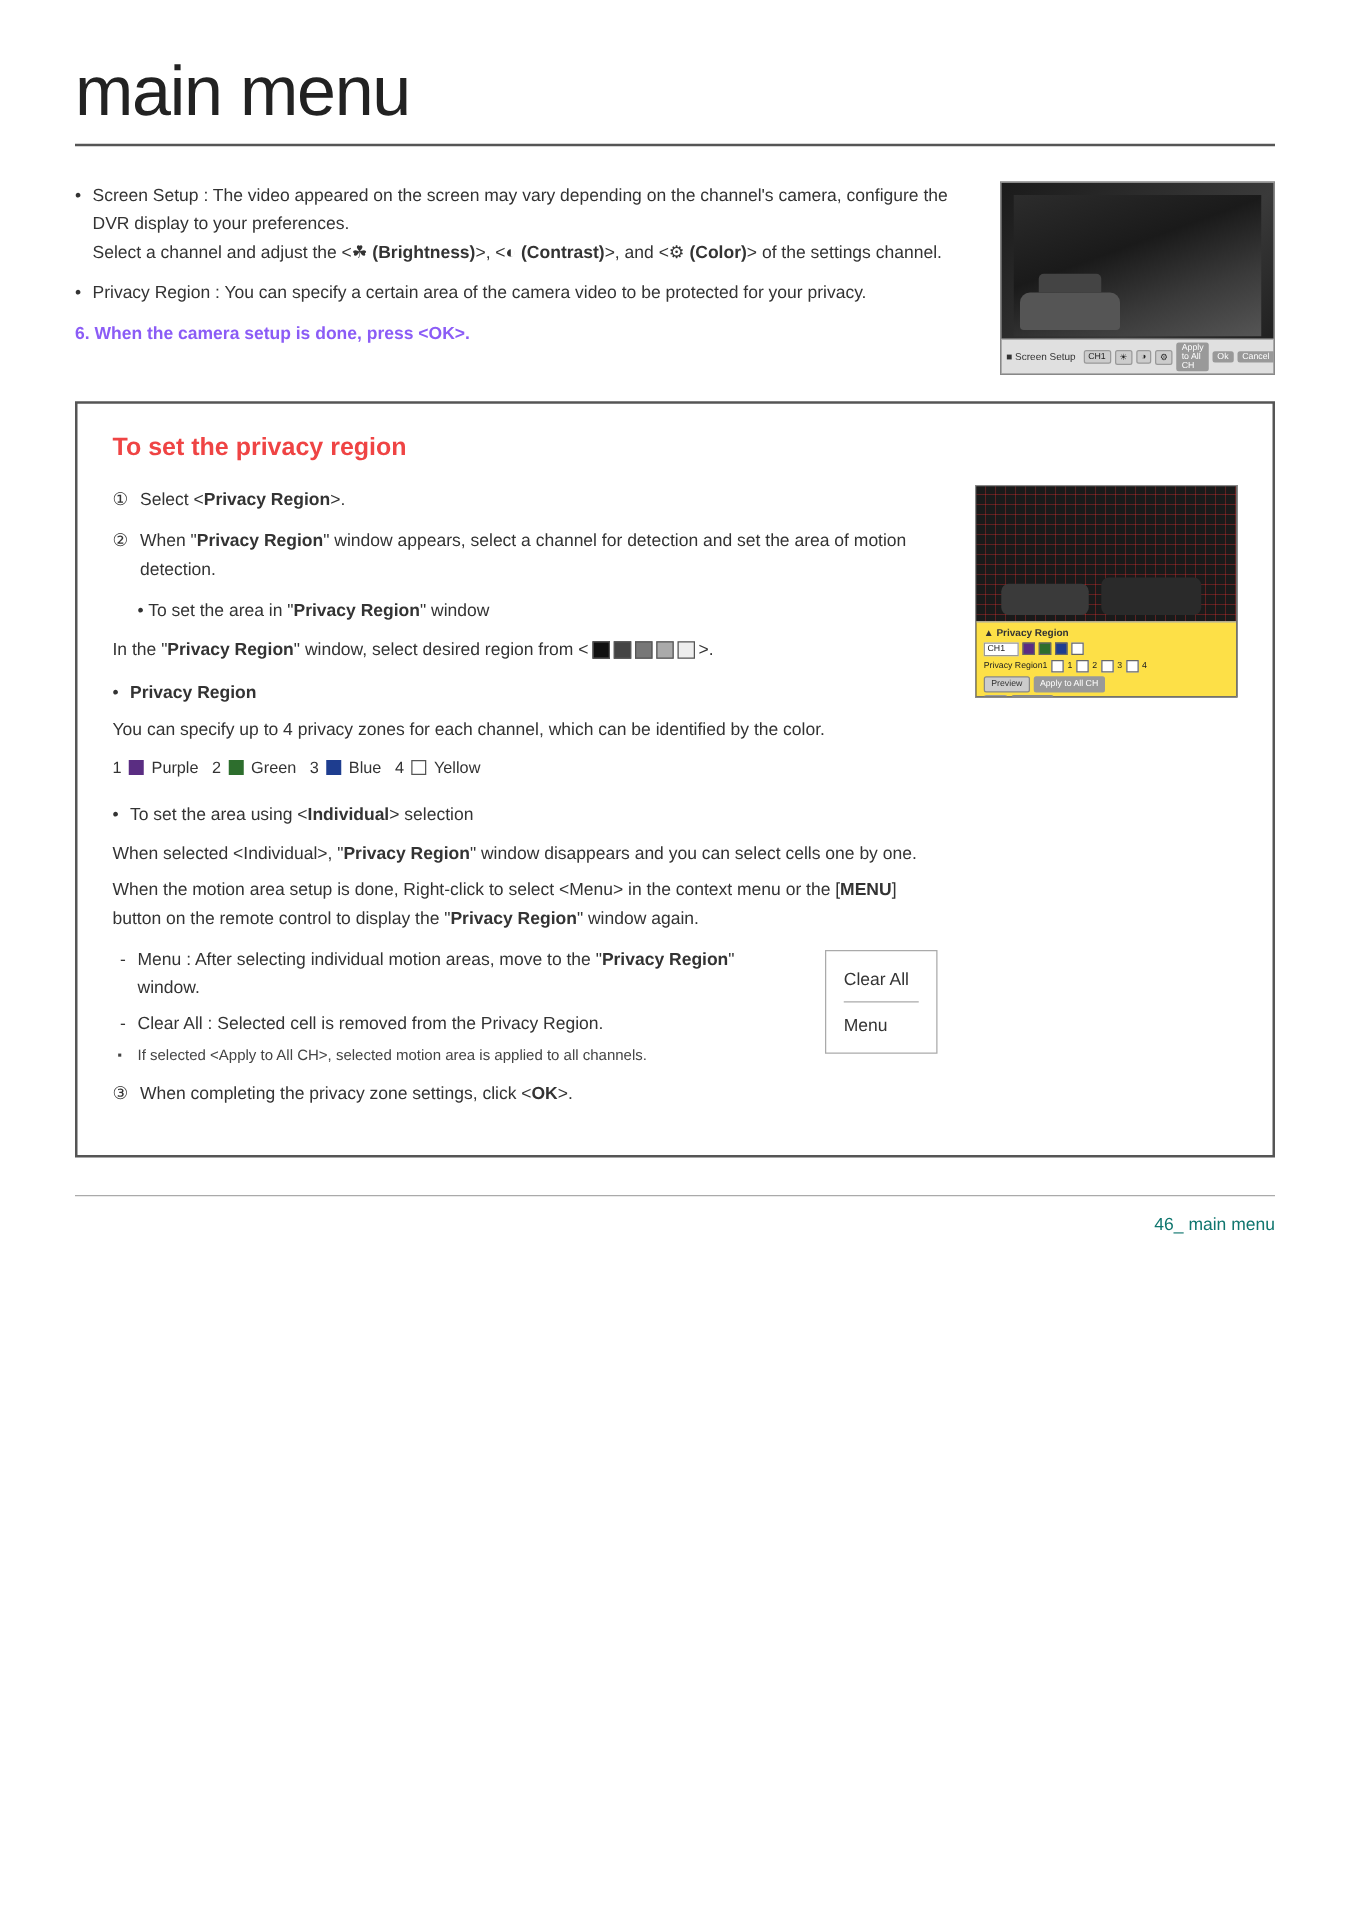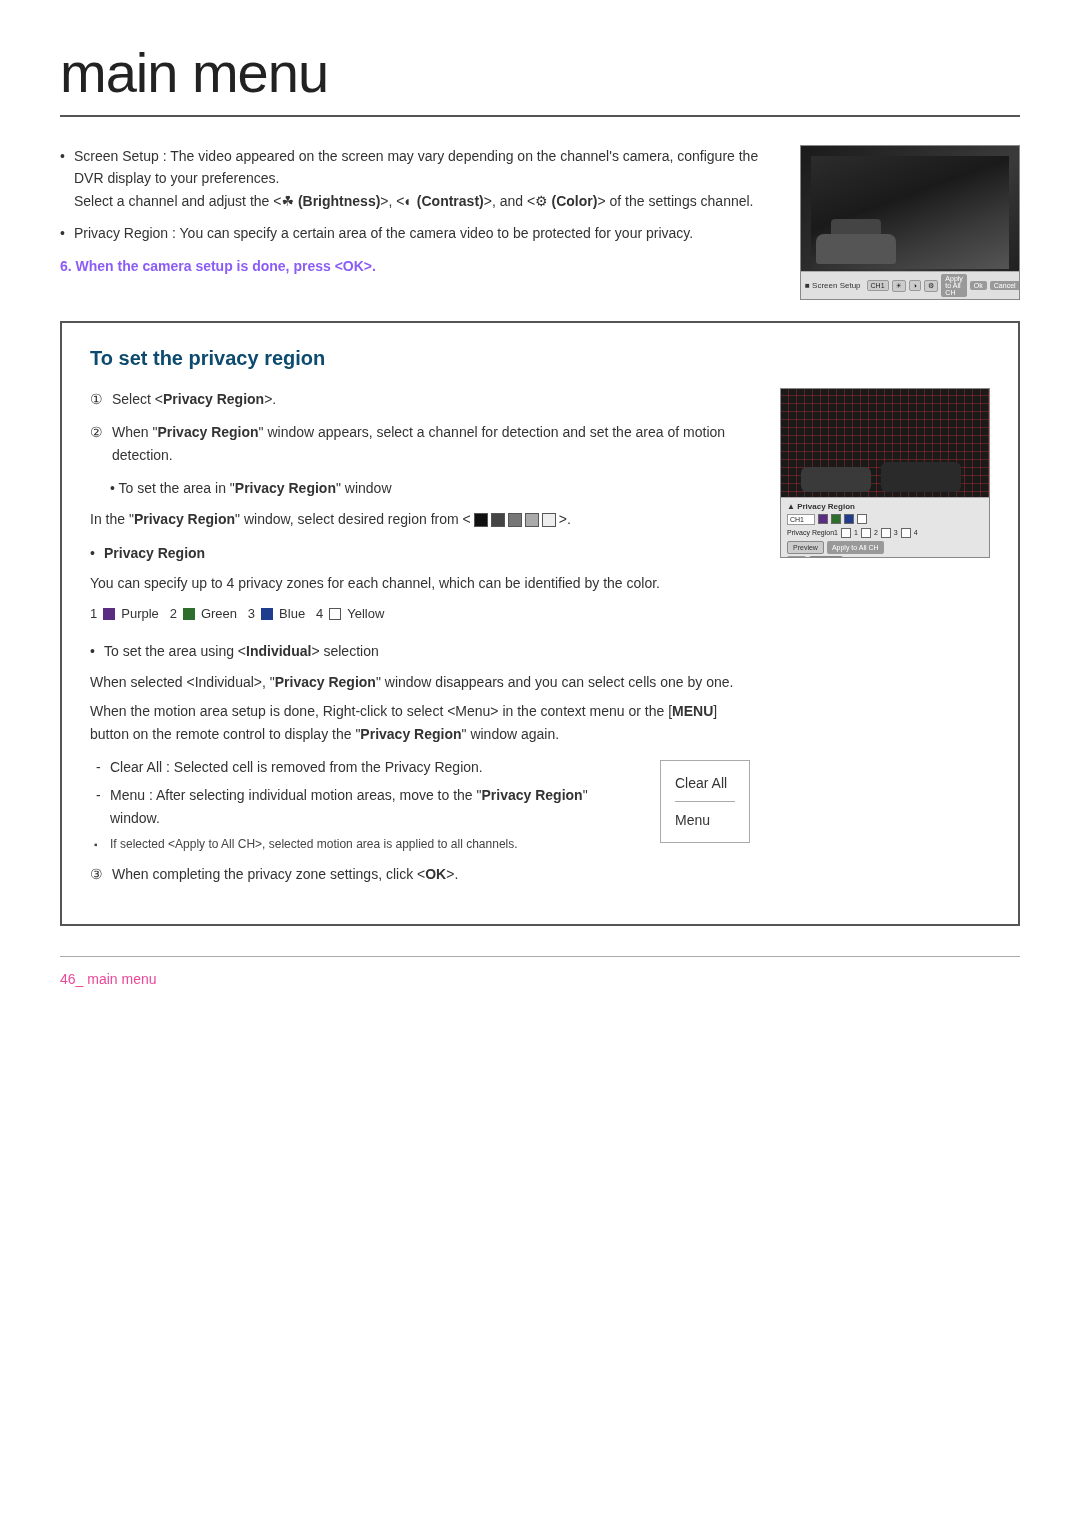--- a/index.html
+++ b/index.html
@@ -161,21 +161,21 @@
 
     .privacy-section {
       border: 2px solid #555;
       padding: 24px 28px 28px 28px;
       margin-top: 10px;
     }
 
     .privacy-title {
       font-size: 20px;
       font-weight: bold;
-      color: #0c4a6e;
+      color: #ef4444;
       margin-bottom: 18px;
     }
 
     .privacy-content {
       display: flex;
       gap: 30px;
     }
 
     .privacy-text {
       flex: 1;
@@ -229,21 +229,21 @@
         rgba(255,50,50,0.3) 8px
       );
     }
 
     .privacy-bar {
       position: absolute;
       bottom: 0;
       left: 0;
       right: 0;
       height: 60px;
-      background: #e5e5e5;
+      background: #fde047;
       border-top: 1px solid #aaa;
       padding: 4px 6px;
     }
 
     .privacy-bar-title {
       font-size: 8px;
       font-weight: bold;
       color: #333;
       margin-bottom: 3px;
     }
@@ -403,23 +403,24 @@
 
     .swatch-black { background: #111; }
     .swatch-darkgray { background: #444; }
     .swatch-medgray { background: #777; }
     .swatch-lightgray { background: #aaa; }
     .swatch-white { background: #eee; }
 
     .footer-text {
       margin-top: 30px;
       font-size: 14px;
-      color: #ec4899;
+      color: #0f766e;
       border-top: 1px solid #aaa;
       padding-top: 14px;
+      text-align: right;
     }
 
     b { font-weight: bold; }
 
   </style>
 </head>
 <body>
 
 <h1 class="page-title">main menu</h1>
 
@@ -515,24 +516,24 @@
         When the motion area setup is done, Right-click to select &lt;Menu&gt; in the context menu or the [<b>MENU</b>]
         button on the remote control to display the "<b>Privacy Region</b>" window again.
       </div>
 
       <div class="clear-all-box">
         <div>Clear All</div>
         <div class="divider"></div>
         <div>Menu</div>
       </div>
 
-      <div class="dash-item">Clear All : Selected cell is removed from the Privacy Region.</div>
       <div class="dash-item">
         Menu : After selecting individual motion areas, move to the "<b>Privacy Region</b>" window.
       </div>
+      <div class="dash-item">Clear All : Selected cell is removed from the Privacy Region.</div>
 
       <div class="small-note">If selected &lt;Apply to All CH&gt;, selected motion area is applied to all channels.</div>
 
       <div class="step-item" style="margin-top: 10px;">
         <span class="step-num">③</span>
         When completing the privacy zone settings, click &lt;<b>OK</b>&gt;.
       </div>
 
     </div>
 

